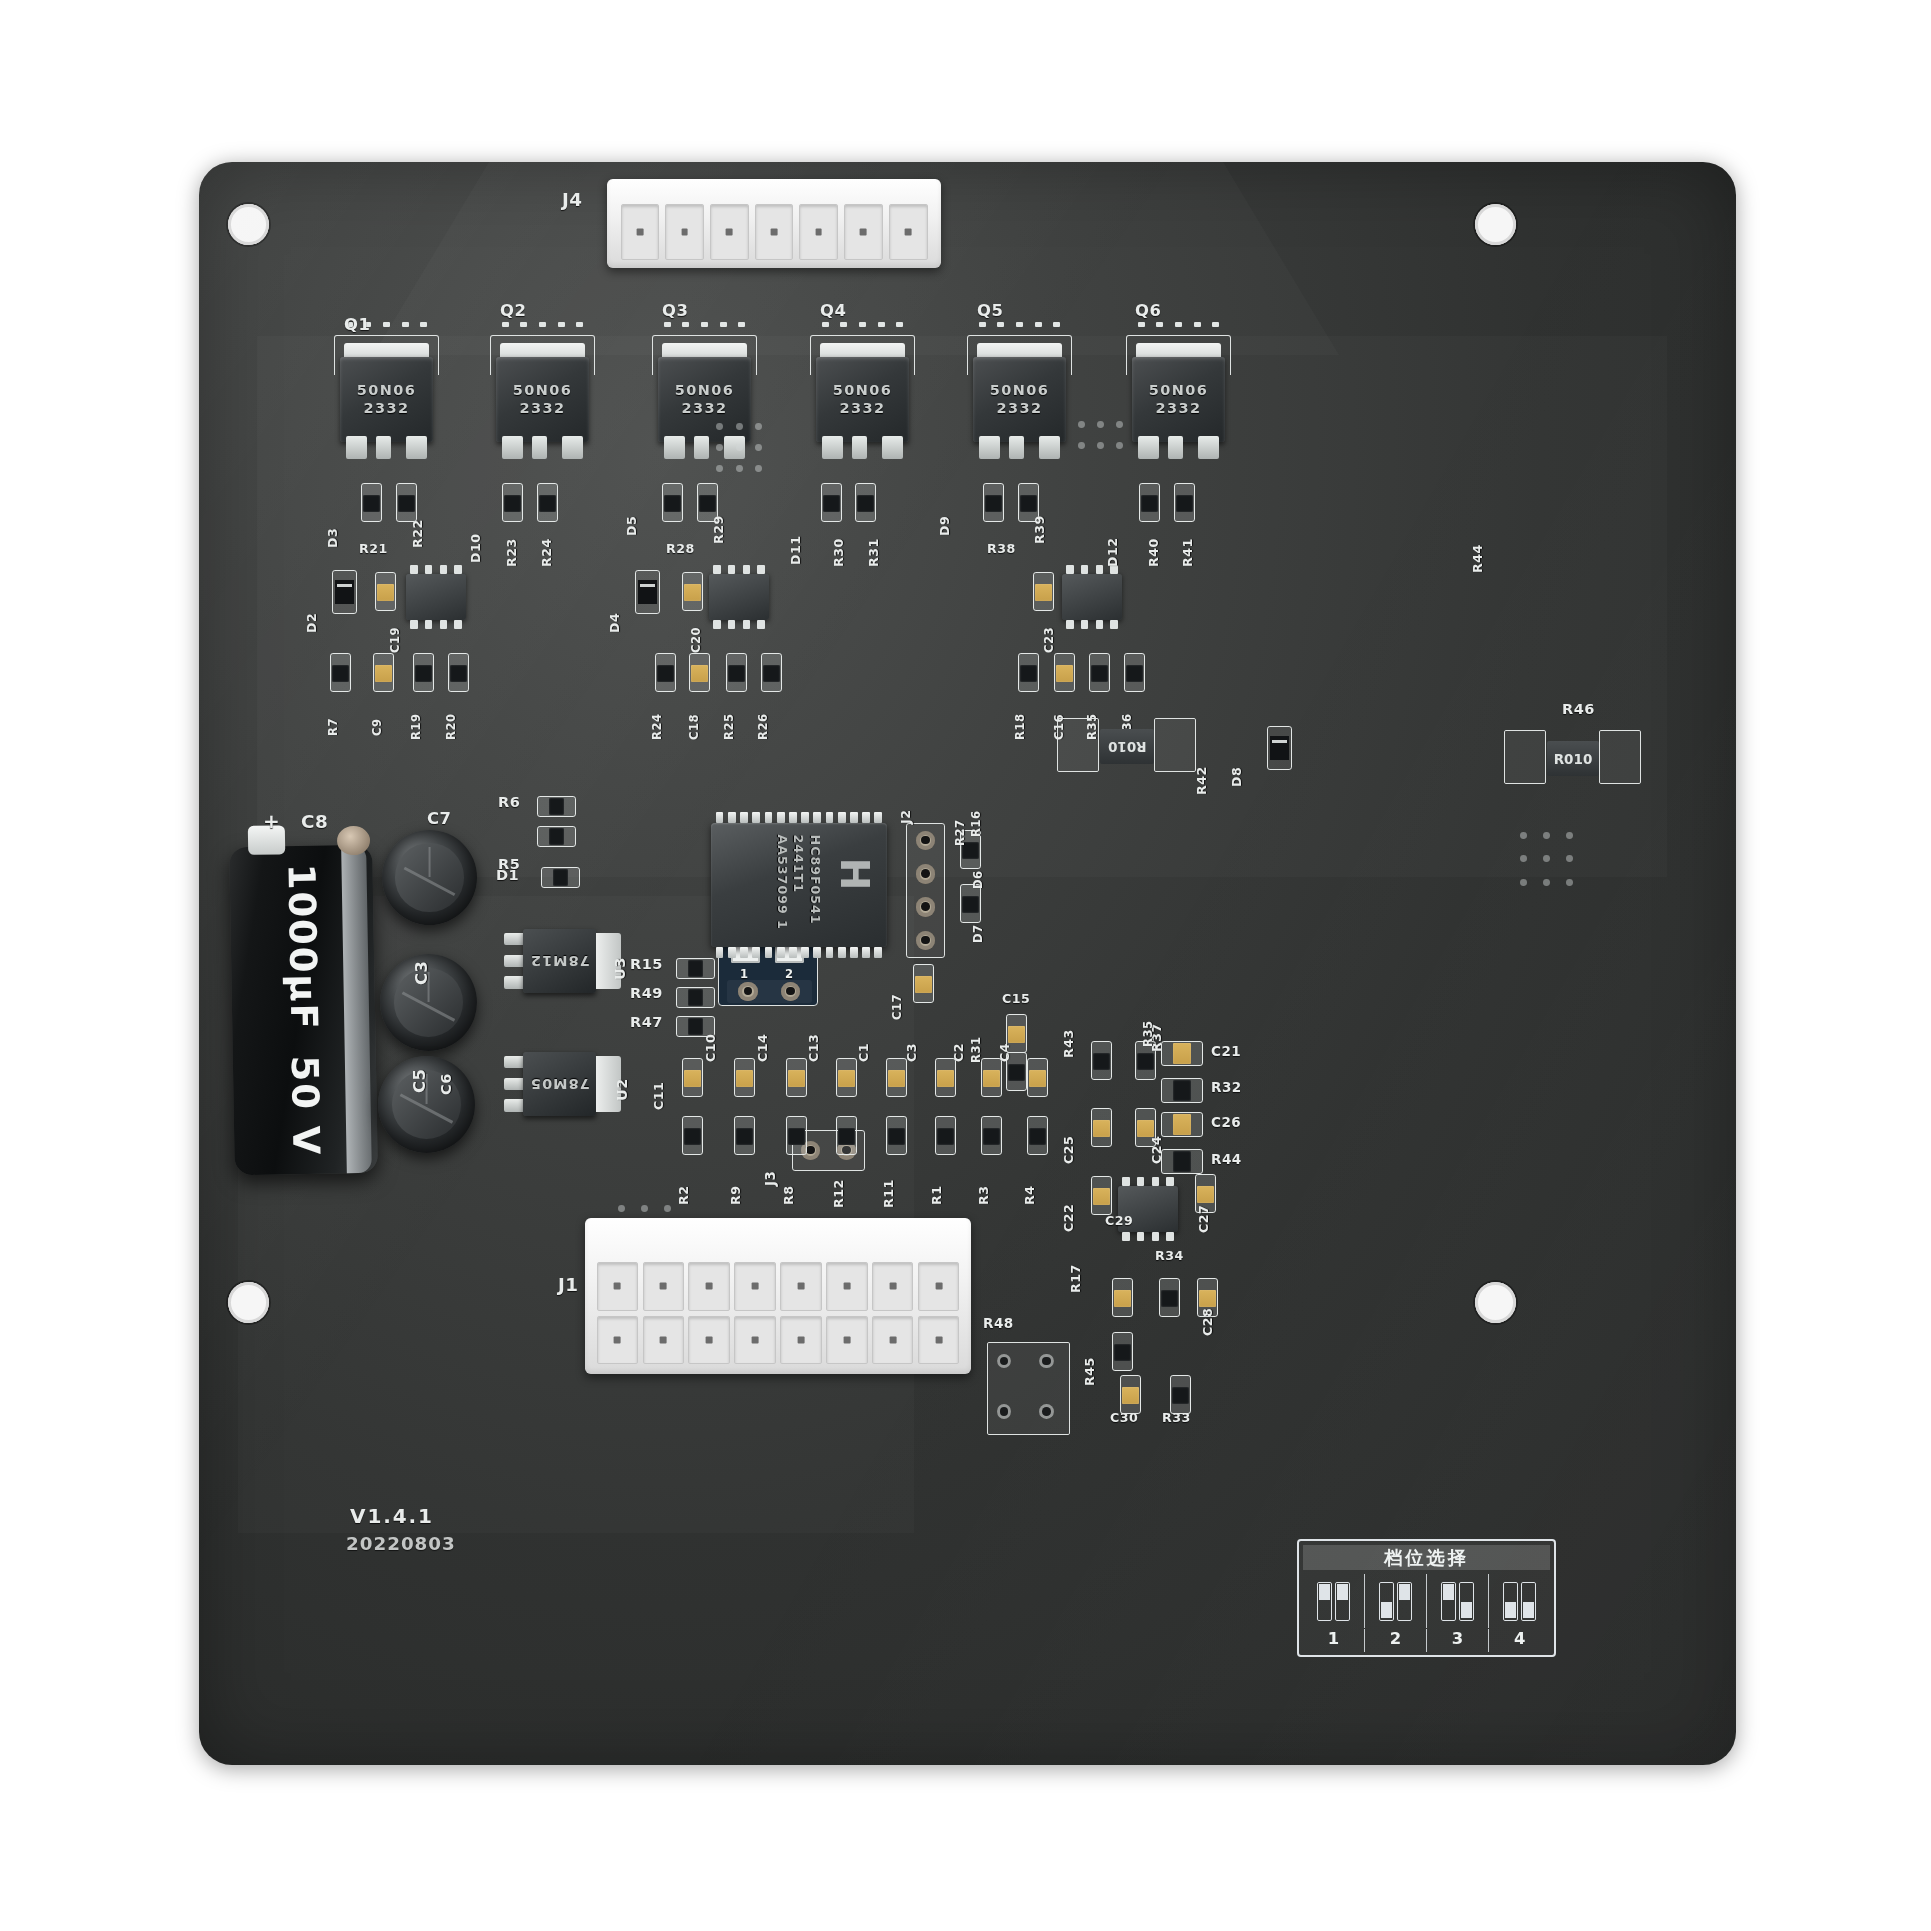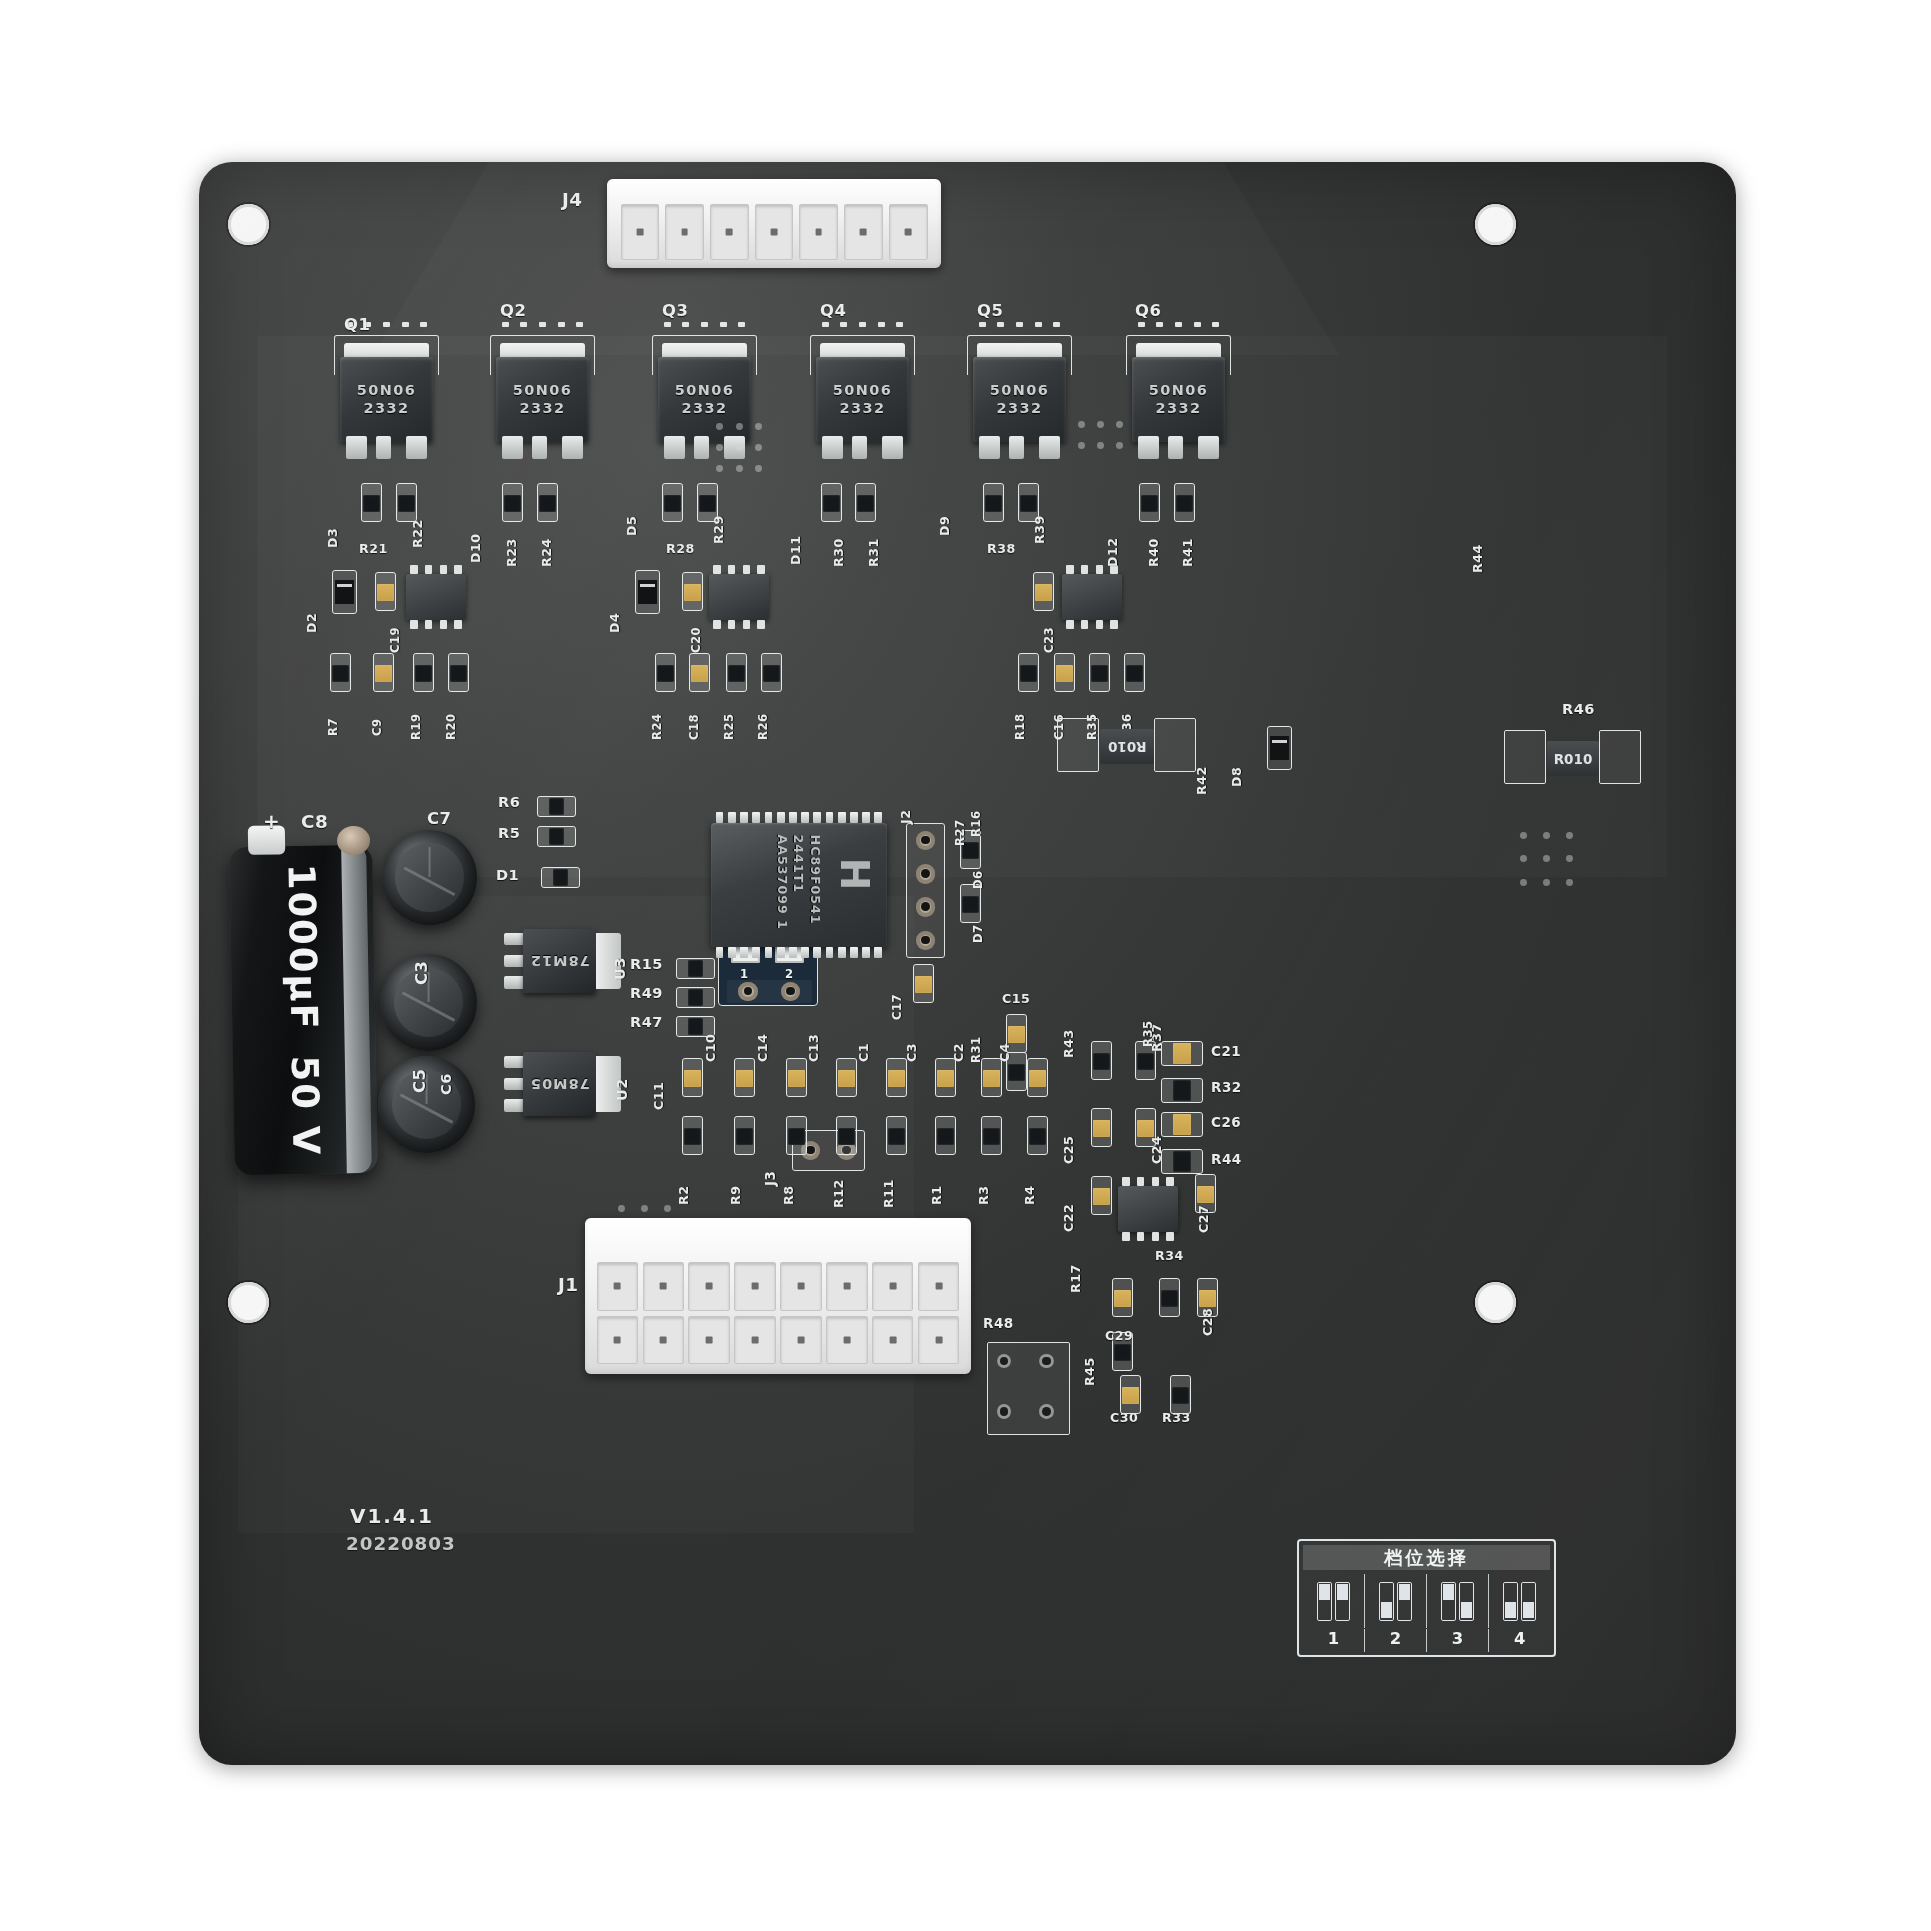--- a/index.html
+++ b/index.html
@@ -636,21 +636,21 @@
 <div class="silk s17 rot90" style="left:429px;top:1074px;">C5</div>
 <div class="silk s15 rot90" style="left:454px;top:1079px;">C6</div>
 
 <div class="res wide" style="left:537px;top:796px;">
     <div class="body"></div>
   </div>
 <div class="res wide" style="left:537px;top:826px;">
     <div class="body"></div>
   </div>
 <div class="silk s15" style="left:498px;top:794px;">R6</div>
-<div class="silk s15" style="left:498px;top:825px;">R5</div>
+<div class="silk s15" style="left:498px;top:856px;">R5</div>
 <div class="res wide" style="left:541px;top:867px;">
     <div class="body"></div>
   </div>
 <div class="silk s15" style="left:496px;top:867px;">D1</div>
 
 <div class="reg" style="left:523px;top:929px;">
   <div class="legs">
       <i></i>
       <i></i>
       <i></i>
@@ -844,21 +844,21 @@
   </div>
 <div class="res" style="left:1159px;top:1278px;">
     <div class="body"></div>
   </div>
 <div class="res" style="left:1112px;top:1332px;">
     <div class="body"></div>
   </div>
 <div class="res cap" style="left:1197px;top:1278px;">
     <div class="body"></div>
   </div>
-<div class="silk s13" style="left:1105px;top:1328px;">C29</div>
+<div class="silk s13" style="left:1105px;top:1213px;">C29</div>
 <div class="silk s13" style="left:1155px;top:1248px;">R34</div>
 <div class="silk s13 rot90" style="left:1215px;top:1321px;">C28</div>
 <div class="silk s13 rot90" style="left:1097px;top:1371px;">R45</div>
 <div class="res cap" style="left:1120px;top:1375px;">
     <div class="body"></div>
   </div>
 <div class="res" style="left:1170px;top:1375px;">
     <div class="body"></div>
   </div>
 <div class="silk s13" style="left:1110px;top:1410px;">C30</div>

